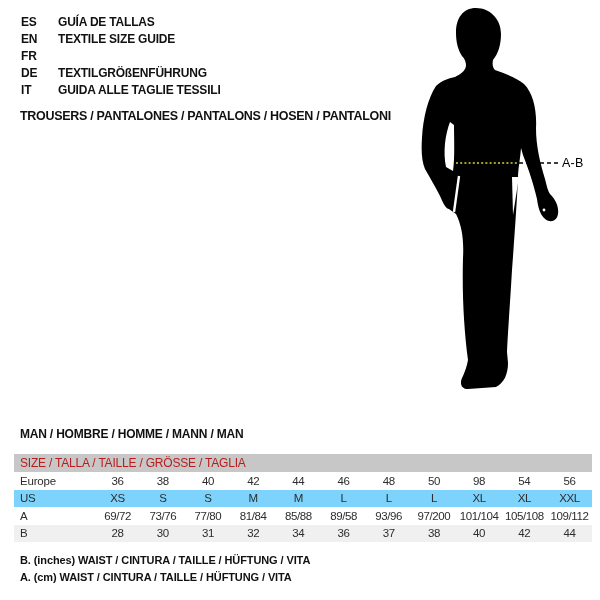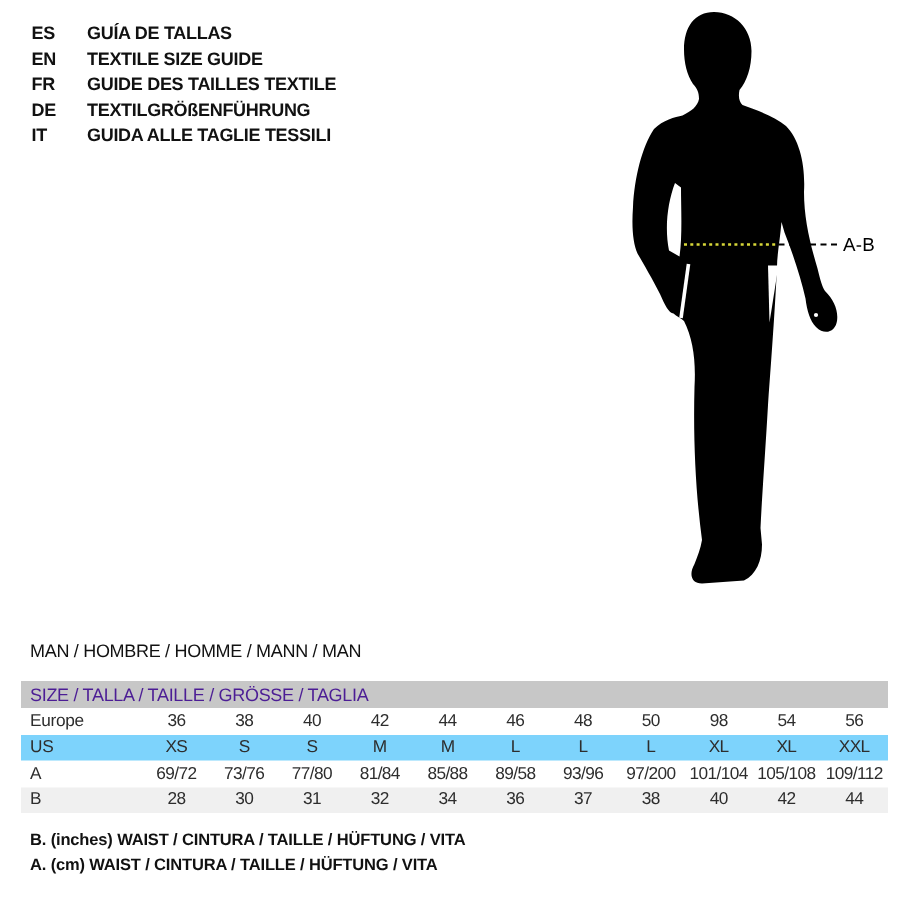--- a/index.html
+++ b/index.html
@@ -10,25 +10,25 @@
   
   .lang-block{position:absolute;left:21px;top:13px;}
   .lang-row{display:flex;height:17px;align-items:center;}
   .lang-code{width:37px;font-size:12px;font-weight:700;letter-spacing:-0.2px;}
   .lang-label{font-size:12px;font-weight:700;letter-spacing:-0.2px;white-space:nowrap;}
   .category{position:absolute;left:20px;top:109px;font-size:12.5px;font-weight:700;letter-spacing:-0.3px;white-space:nowrap;}
   
   .figure-wrap{position:absolute;left:410px;top:0;width:190px;height:410px;}
   .ab-label{position:absolute;left:562px;top:156px;font-size:12.5px;letter-spacing:0.2px;color:#000;text-align:center;}
   
-  .gender{position:absolute;left:20px;top:427px;font-size:12px;font-weight:400;letter-spacing:-0.2px;}
+  .gender{position:absolute;left:20px;top:427px;font-size:12px;font-weight:700;letter-spacing:-0.2px;}
   
   .size-table{position:absolute;left:14px;top:454px;width:578px;}
   .t-header{height:18px;display:flex;align-items:center;padding-left:6px;box-sizing:border-box;
-            font-size:12px;font-weight:400;color:#4c1d95;letter-spacing:-0.2px;}
+            font-size:12px;font-weight:400;color:#b91c1c;letter-spacing:-0.2px;}
   .t-row{display:flex;height:17.5px;align-items:center;font-size:11.5px;color:#2d2d2d;}
   .t-label{width:81px;padding-left:6px;box-sizing:border-box;letter-spacing:-0.2px;}
   .t-cell{flex:1;text-align:center;letter-spacing:-0.4px;white-space:nowrap;}
   
   .footnotes{position:absolute;left:20px;top:552px;font-size:11px;font-weight:700;line-height:16.5px;letter-spacing:-0.1px;}
 </style>
 </head>
 <body>
 
 <div class="canvas">
@@ -37,32 +37,32 @@
     <div class="lang-row">
       <span class="lang-code">ES</span>
       <span class="lang-label">GUÍA DE TALLAS</span>
     </div>
     <div class="lang-row">
       <span class="lang-code">EN</span>
       <span class="lang-label">TEXTILE SIZE GUIDE</span>
     </div>
     <div class="lang-row">
       <span class="lang-code">FR</span>
-      <span class="lang-label">GUIDE DES TAILLES TEXTILE</span>
     </div>
     <div class="lang-row">
       <span class="lang-code">DE</span>
       <span class="lang-label">TEXTILGRÖßENFÜHRUNG</span>
     </div>
     <div class="lang-row">
       <span class="lang-code">IT</span>
       <span class="lang-label">GUIDA ALLE TAGLIE TESSILI</span>
     </div>
   </div>
 
+  <div class="category">TROUSERS / PANTALONES / PANTALONS / HOSEN / PANTALONI</div>
 
   <div class="figure-wrap">
     <svg width="190" height="410" viewBox="0 0 190 410" xmlns="http://www.w3.org/2000/svg">
 
       <line x1="46" y1="163" x2="148" y2="163" stroke="#000" stroke-width="1.3" stroke-dasharray="4,3" style="stroke: rgb(0, 0, 0);"></line>
 
       <path d="M66,8
            C80,8 91,19 91,34
            C91,45 88,54 83,60
            C82,65 83,68 85,70

